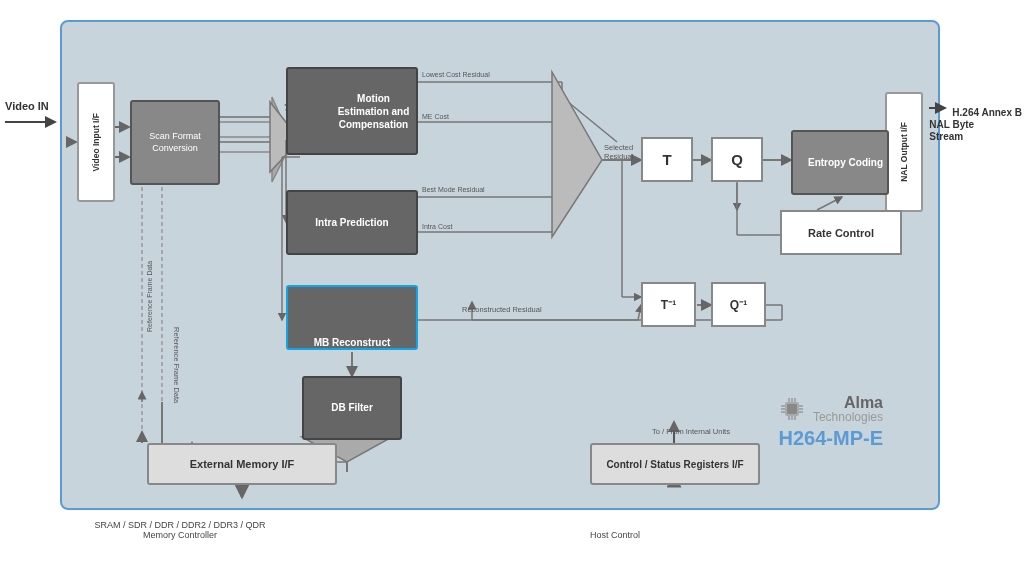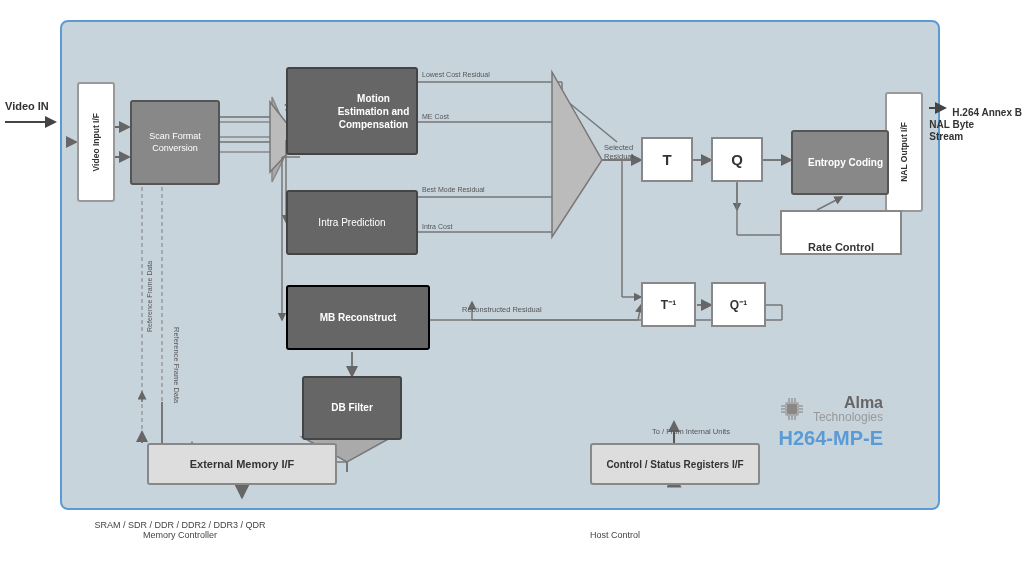--- a/index.html
+++ b/index.html
@@ -183,24 +183,24 @@
 
   <div style="position:absolute;left:68px;top:78px;width:90px;height:85px;background:#888;border:2px solid #555;border-radius:3px;display:flex;align-items:center;justify-content:center;">
     <span style="color:white;font-size:9px;font-weight:normal;text-align:center;line-height:1.3;padding:4px;">Scan Format Conversion</span>
   </div>
 
   <div style="position:absolute;left:224px;top:45px;width:132px;height:88px;background:#666;border:2px solid #444;border-radius:3px;display:flex;align-items:center;justify-content:center;">
     <span style="color:white;font-size:10px;font-weight:bold;text-align:center;line-height:1.3;padding:6px;margin-left:43px;">Motion Estimation and Compensation</span>
   </div>
 
   <div style="position:absolute;left:224px;top:168px;width:132px;height:65px;background:#666;border:2px solid #444;border-radius:3px;display:flex;align-items:center;justify-content:center;">
-    <span style="color:white;font-size:10px;font-weight:normal;text-align:center;">Intra Prediction</span>
-  </div>
-
-  <div style="position:absolute;left:224px;top:263px;width:144px;height:65px;background:#666;border:2px solid #000000;border-radius:3px;display:flex;align-items:center;justify-content:center;">
+    <span style="color:white;font-size:10px;font-weight:bold;text-align:center;">Intra Prediction</span>
+  </div>
+
+  <div style="position:absolute;left:224px;top:263px;width:132px;height:65px;background:#666;border:2px solid #0ea5e9;border-radius:3px;display:flex;align-items:flex-end;justify-content:center;">
     <span style="color:white;font-size:10px;font-weight:bold;text-align:center;">MB Reconstruct</span>
   </div>
 
   <div style="position:absolute;left:240px;top:354px;width:100px;height:64px;background:#666;border:2px solid #444;border-radius:3px;display:flex;align-items:center;justify-content:center;">
     <span style="color:white;font-size:10px;font-weight:bold;text-align:center;line-height:1.4;">DB Filter</span>
   </div>
 
   <div style="position:absolute;left:579px;top:115px;width:52px;height:45px;background:white;border:2px solid #888;display:flex;align-items:center;justify-content:center;">
     <span style="font-size:15px;font-weight:bold;color:#333;">T</span>
   </div>
@@ -214,21 +214,21 @@
   </div>
 
   <div style="position:absolute;left:649px;top:260px;width:55px;height:45px;background:white;border:2px solid #888;display:flex;align-items:center;justify-content:center;">
     <span style="font-size:12px;font-weight:bold;color:#333;">Q⁻¹</span>
   </div>
 
   <div style="position:absolute;left:729px;top:108px;width:98px;height:65px;background:#888;border:2px solid #555;border-radius:3px;display:flex;align-items:center;justify-content:flex-end;">
     <span style="color:white;font-size:10px;font-weight:bold;text-align:center;line-height:1.4;padding:4px;">Entropy Coding</span>
   </div>
 
-  <div style="position:absolute;left:718px;top:188px;width:122px;height:45px;background:white;border:2px solid #888;display:flex;align-items:flex-end;justify-content:center;">
+  <div style="position:absolute;left:718px;top:188px;width:122px;height:45px;background:white;border:2px solid #888;display:flex;align-items:center;justify-content:center;">
     <span style="font-size:11px;font-weight:bold;color:#333;">Rate Control</span>
   </div>
 
   <div style="position:absolute;left:85px;top:421px;width:190px;height:42px;background:#ddd;border:2px solid #888;border-radius:3px;display:flex;align-items:center;justify-content:center;">
     <span style="font-size:11px;font-weight:bold;color:#333;text-align:center;">External Memory I/F</span>
   </div>
 
   <div style="position:absolute;left:528px;top:421px;width:170px;height:42px;background:#ddd;border:2px solid #888;border-radius:3px;display:flex;align-items:center;justify-content:center;">
     <span style="font-size:10px;font-weight:bold;color:#333;text-align:center;line-height:1.3;padding:2px;">Control / Status Registers I/F</span>
   </div>

